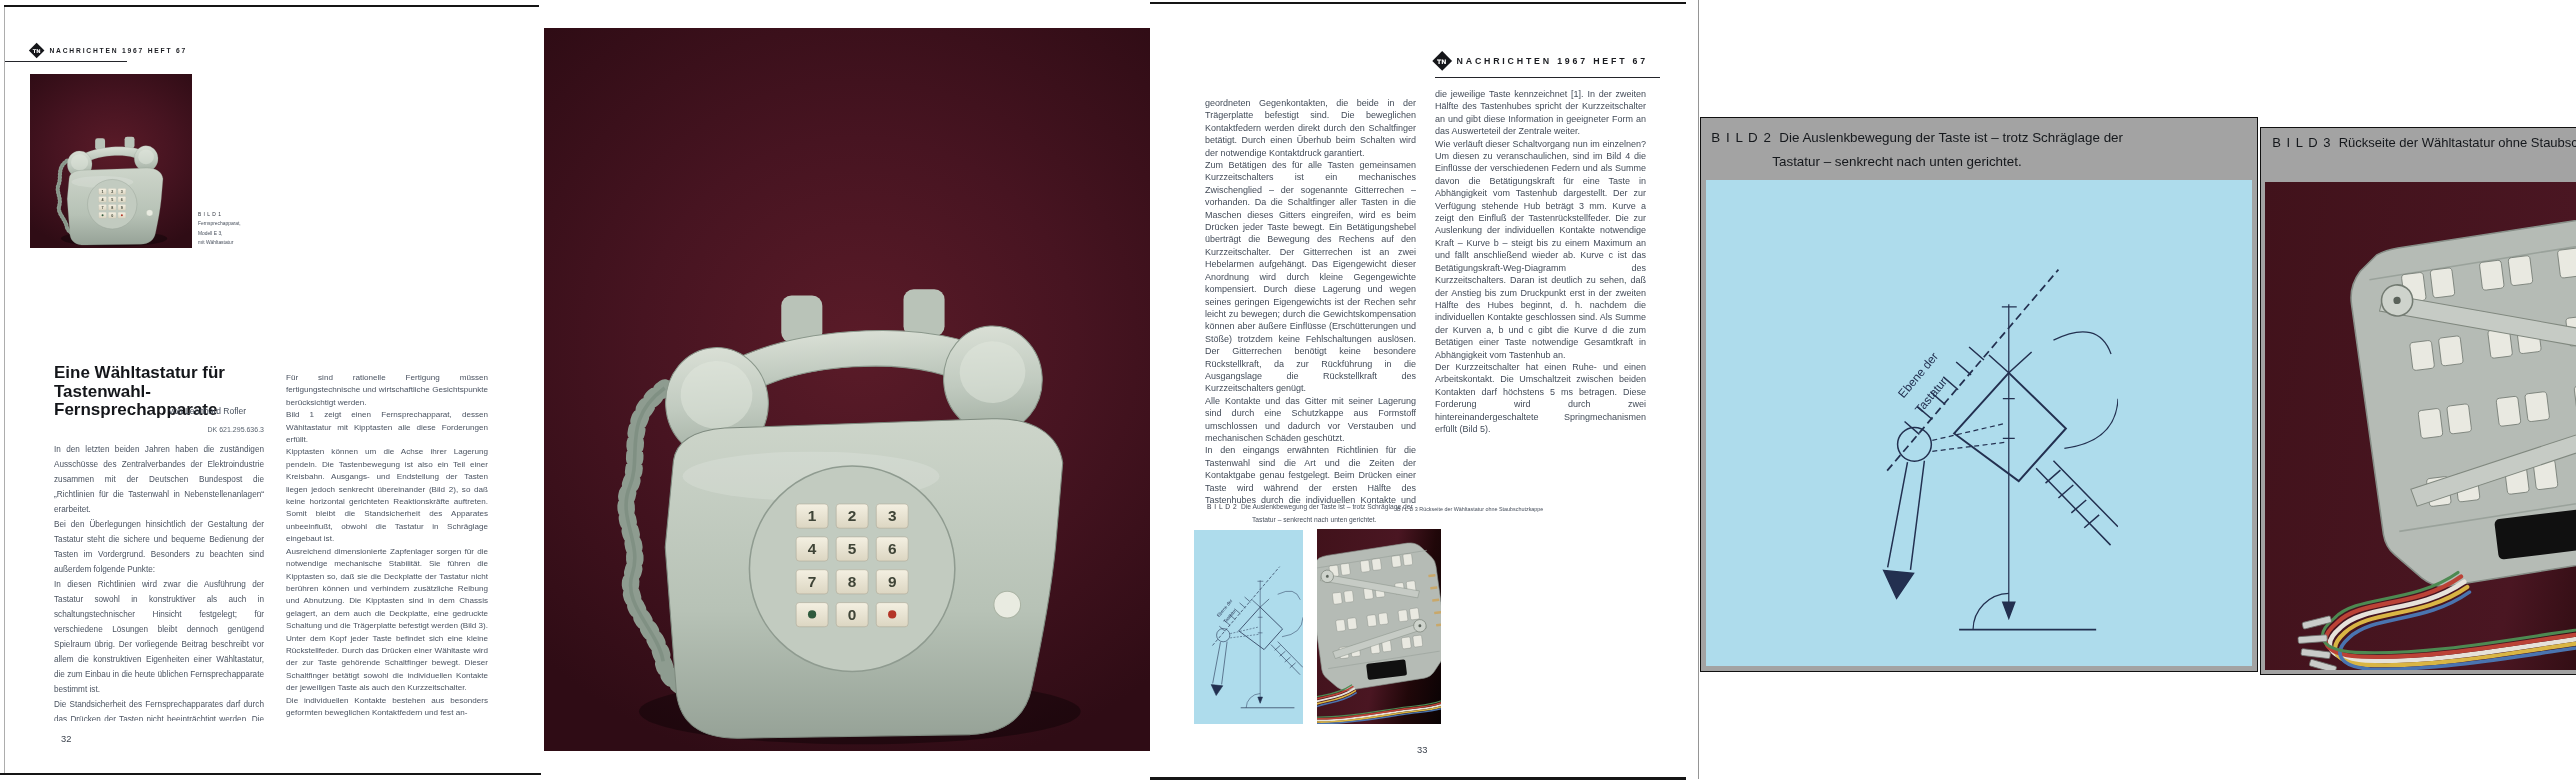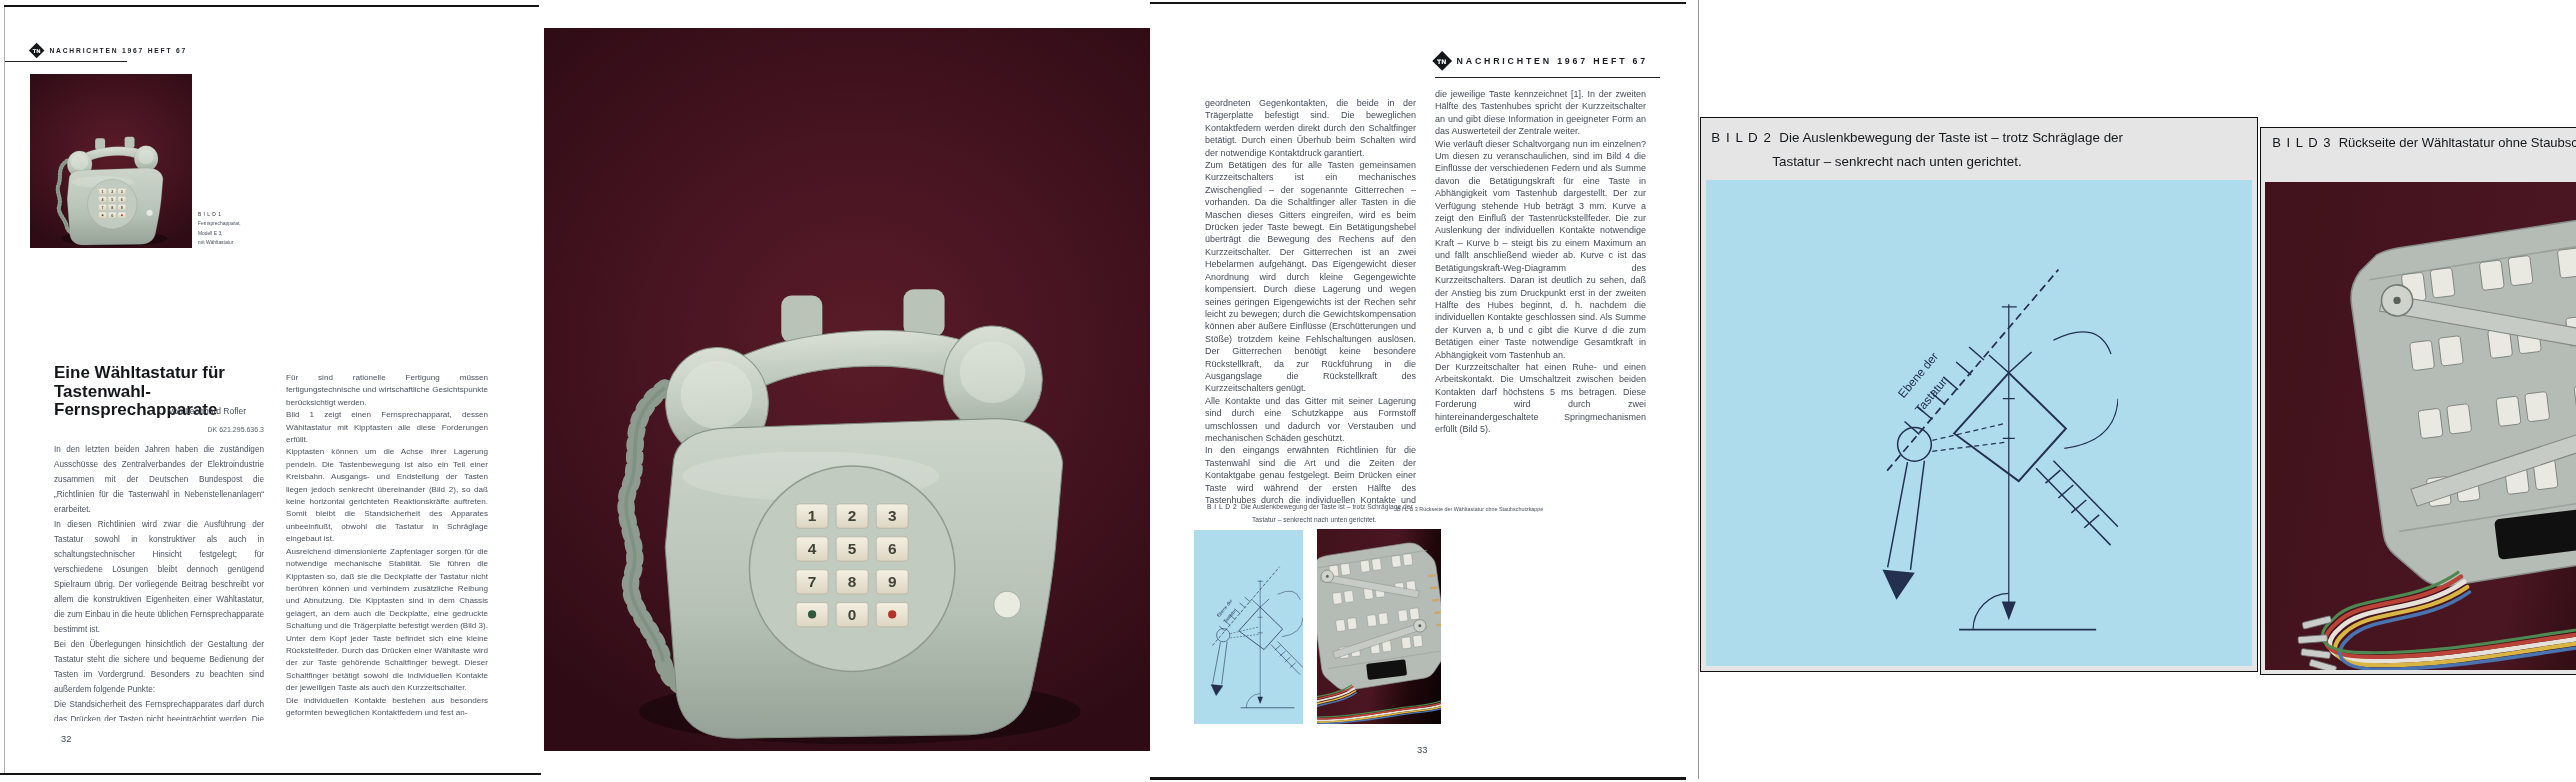--- a/index.html
+++ b/index.html
@@ -15,21 +15,21 @@
   .masthead .mh-text{font-weight:bold;color:#191b20;white-space:nowrap;}
   .rule{position:absolute;background:#23242a;}
   
   .cols p{margin:0;text-align:justify;}
   .cols{overflow:hidden;}
   .pagenum{position:absolute;color:#3c434e;font-size:9.3px;}
   .capsmall{color:#474f5c;}
   .photo{position:absolute;overflow:hidden;}
   .maroon{background:radial-gradient(ellipse 75% 60% at 52% 44%, #5a1b28 0%, #471421 48%, #2f0c15 100%);}
   .kpbackbg{background:linear-gradient(100deg,#41121b 0%,#4a1622 52%,#200709 76%,#090304 100%);}
-  .panelbox{position:absolute;border:1.5px solid #101010;background:#e5e5e5;box-sizing:border-box;}
+  .panelbox{position:absolute;border:1.5px solid #101010;background:#a3a3a3;box-sizing:border-box;}
   .panel-title{color:#15181c;white-space:nowrap;}
   .cyanfield{position:absolute;background:#aedcec;display:flex;align-items:center;justify-content:center;}
   svg text{font-family:"Liberation Sans","DejaVu Sans",sans-serif;}
 </style>
 </head>
 <body>
 
 <div id="canvas">
 
   <svg width="0" height="0" style="position:absolute" aria-hidden="true">
@@ -253,22 +253,22 @@
 
   <div class="abs" style="left:54px;top:364px;width:222px;font-size:17px;line-height:18.5px;font-weight:bold;color:#14161a;">
     <div>Eine Wähltastatur für</div>
     <div>Tastenwahl-Fernsprechapparate</div>
   </div>
   <div class="abs" style="left:169px;top:406px;width:109px;text-align:left;font-size:8.5px;color:#454e5b;">von Leonhard Rofler</div>
   <div class="abs" style="left:170px;top:426px;width:94px;text-align:right;font-size:7px;color:#59636f;">DK 621.295.636.3</div>
 
   <div class="abs cols" style="left:54px;top:442px;width:210px;height:279px;font-size:8.2px;line-height:15px;">
       <p>In den letzten beiden Jahren haben die zuständigen Ausschüsse des Zentralverbandes der Elektroindustrie zusammen mit der Deutschen Bundespost die „Richtlinien für die Tastenwahl in Nebenstellenanlagen“ erarbeitet.</p>
+      <p>Bei den Überlegungen hinsichtlich der Gestaltung der Tastatur steht die sichere und bequeme Bedienung der Tasten im Vordergrund. Besonders zu beachten sind außerdem folgende Punkte:</p>
       <p>In diesen Richtlinien wird zwar die Ausführung der Tastatur sowohl in konstruktiver als auch in schaltungstechnischer Hinsicht festgelegt; für verschiedene Lösungen bleibt dennoch genügend Spielraum übrig. Der vorliegende Beitrag beschreibt vor allem die konstruktiven Eigenheiten einer Wähltastatur, die zum Einbau in die heute üblichen Fernsprechapparate bestimmt ist.</p>
-      <p>Bei den Überlegungen hinsichtlich der Gestaltung der Tastatur steht die sichere und bequeme Bedienung der Tasten im Vordergrund. Besonders zu beachten sind außerdem folgende Punkte:</p>
       <p>Die Standsicherheit des Fernsprechapparates darf durch das Drücken der Tasten nicht beeinträchtigt werden. Die Tastatur muß unempfindlich gegen mechanische Beanspruchung sein.</p>
       <p>Äußere Einflüsse, wie z. B. Erschütterungen, dürfen nicht zu unbeabsichtigten Kontaktbetätigungen führen.</p>
     </div>
   <div class="abs cols" style="left:286px;top:372px;width:202px;height:346px;font-size:8.1px;line-height:12.4px;">
       <p>Für sind rationelle Fertigung müssen fertigungstechnische und wirtschaftliche Gesichtspunkte berücksichtigt werden.</p>
       <p>Bild 1 zeigt einen Fernsprechapparat, dessen Wähltastatur mit Kipptasten alle diese Forderungen erfüllt.</p>
       <p>Kipptasten können um die Achse ihrer Lagerung pendeln. Die Tastenbewegung ist also ein Teil einer Kreisbahn. Ausgangs- und Endstellung der Tasten liegen jedoch senkrecht übereinander (Bild 2), so daß keine horizontal gerichteten Reaktionskräfte auftreten. Somit bleibt die Standsicherheit des Apparates unbeeinflußt, obwohl die Tastatur in Schräglage eingebaut ist.</p>
       <p>Ausreichend dimensionierte Zapfenlager sorgen für die notwendige mechanische Stabilität. Sie führen die Kipptasten so, daß sie die Deckplatte der Tastatur nicht berühren können und verhindern zusätzliche Reibung und Abnutzung. Die Kipptasten sind in dem Chassis gelagert, an dem auch die Deckplatte, eine gedruckte Schaltung und die Trägerplatte befestigt werden (Bild 3). Unter dem Kopf jeder Taste befindet sich eine kleine Rückstellfeder. Durch das Drücken einer Wähltaste wird der zur Taste gehörende Schaltfinger bewegt. Dieser Schaltfinger betätigt sowohl die individuellen Kontakte der jeweiligen Taste als auch den Kurzzeitschalter.</p>
       <p>Die individuellen Kontakte bestehen aus besonders geformten beweglichen Kontaktfedern und fest an-</p>
     </div>

